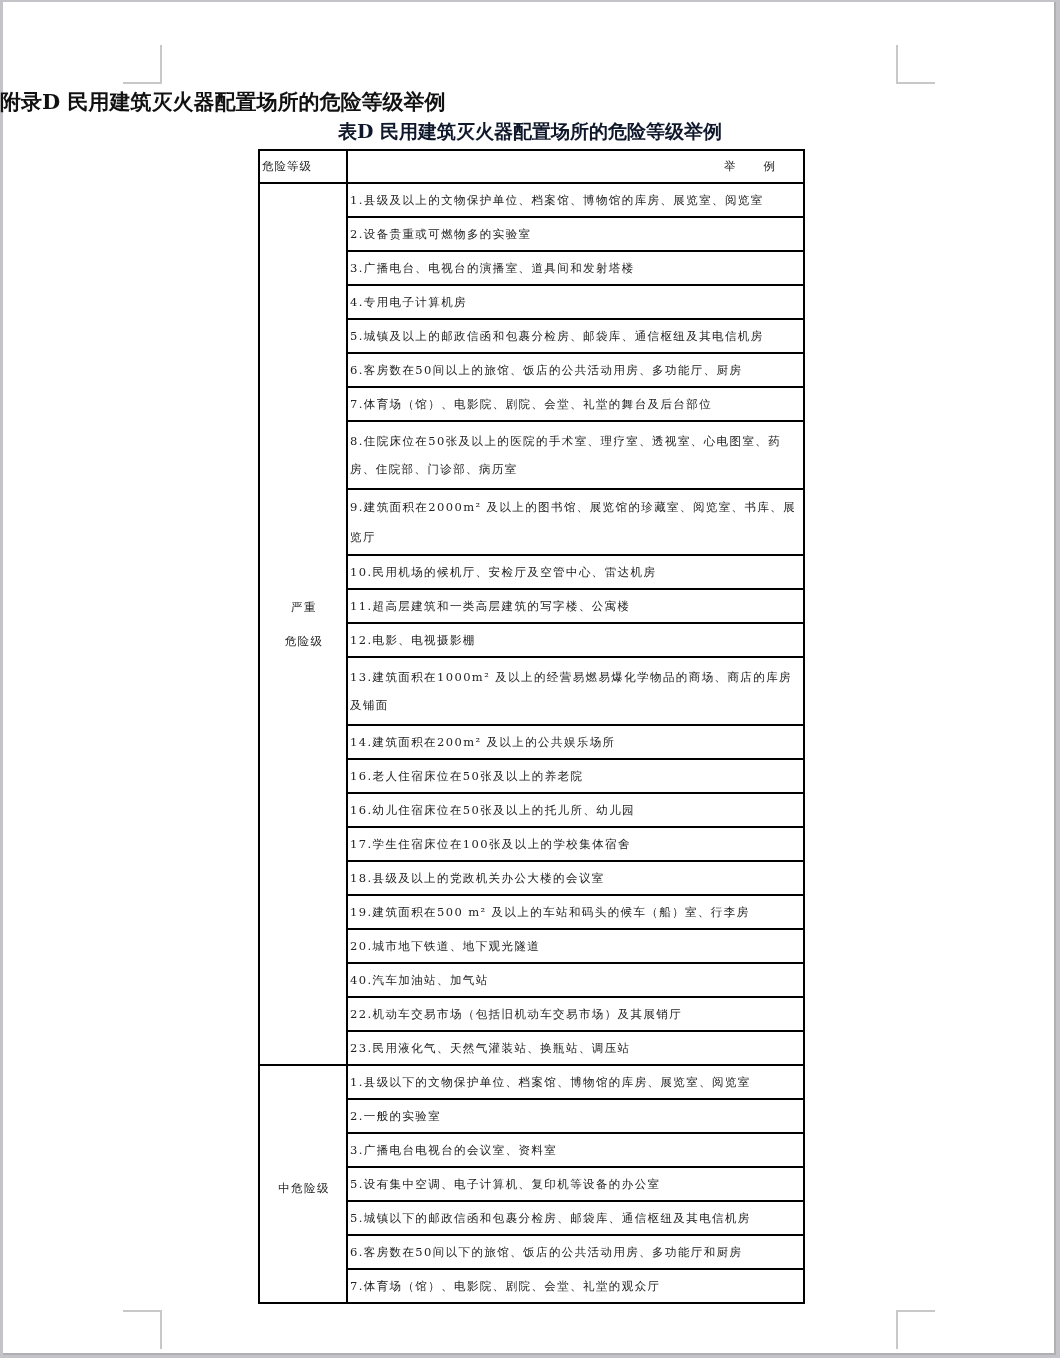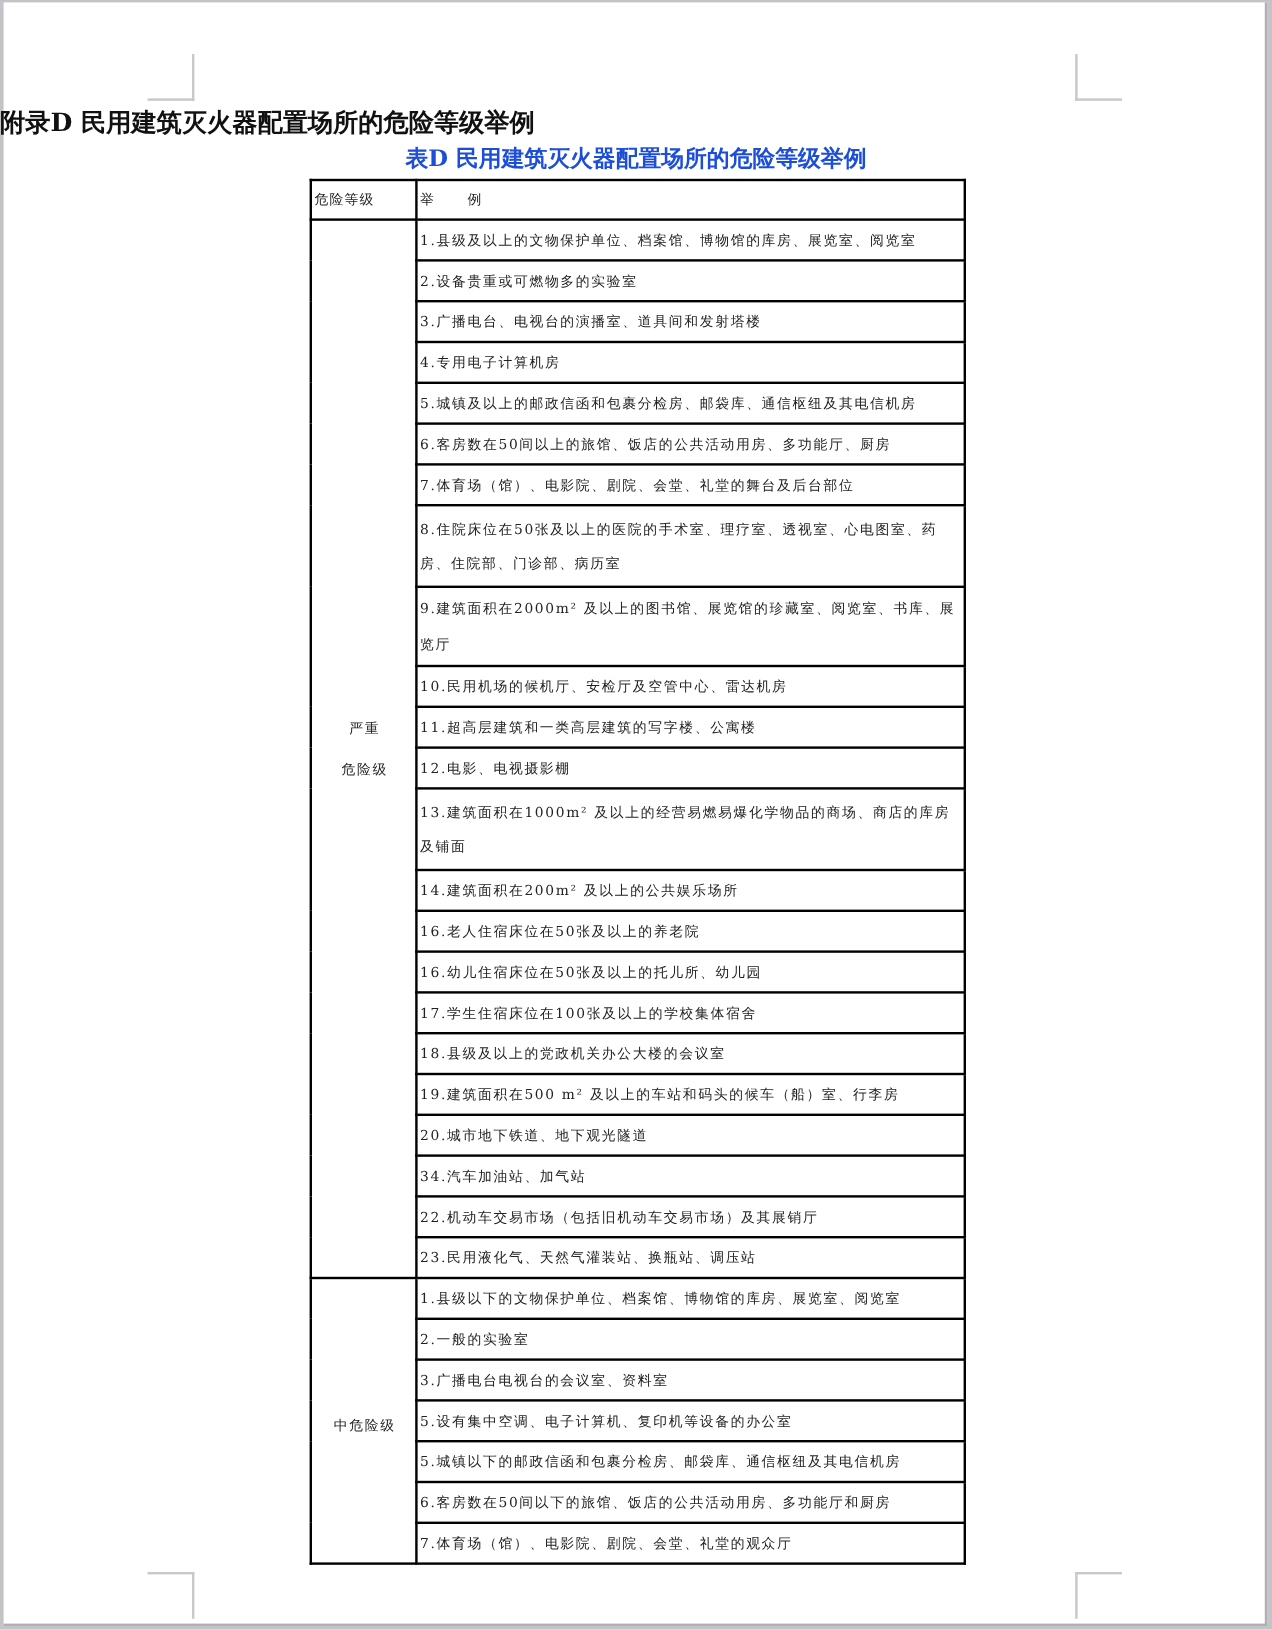--- a/index.html
+++ b/index.html
@@ -4,27 +4,27 @@
 <style>
   html, body { margin:0; padding:0; }
   body { width:1060px; height:1358px; background:#c4c4c8; position:relative; overflow:hidden;
          font-family:"DejaVu Serif","Liberation Serif",serif; }
   .page { position:absolute; left:3px; top:2px; width:1051px; height:1351px; background:#fff;
           border-right:2px solid #b0b0b4; border-bottom:2px solid #b0b0b4; }
   .mark { position:absolute; border-color:#c8c8c8; border-style:solid; border-width:0; }
   .title1 { position:absolute; left:0; width:1060px; top:88px; text-align:left;
             font-size:21px; font-weight:bold; color:#111; letter-spacing:0px; }
   .title2 { position:absolute; left:0; width:1060px; top:119px; text-align:center;
-            font-size:19px; font-weight:bold; color:#1d4ed8; }
+            font-size:19px; font-weight:bold; color:#0f172a; }
   table.haz { position:absolute; left:258px; top:149px; width:547px; border-collapse:collapse; table-layout:fixed; }
   table.haz td { border:2px solid #000; padding:0 0 0 2px; font-size:11.5px; color:#222;
                  letter-spacing:1.4px; vertical-align:middle; }
   td.lvl { text-align:center; vertical-align:top; padding:0; letter-spacing:2px; }
   .hdr td { height:31px; }
-  .hdr .h2 { text-align:left; letter-spacing:28px; }
+  .hdr .h2 { text-align:right; letter-spacing:28px; }
   .ml { line-height:28px; }
 </style>
 </head>
 <body>
 
 <div class="page">
   <div class="mark" style="left:120px;top:43px;width:37px;height:37px;border-right-width:2px;border-bottom-width:2px;"></div>
   <div class="mark" style="left:893px;top:43px;width:37px;height:37px;border-left-width:2px;border-bottom-width:2px;"></div>
   <div class="mark" style="left:120px;top:1308px;width:37px;height:37px;border-right-width:2px;border-top-width:2px;"></div>
   <div class="mark" style="left:893px;top:1308px;width:37px;height:37px;border-left-width:2px;border-top-width:2px;"></div>
@@ -103,21 +103,21 @@
   <tr style="height:34px">
         <td>18.县级及以上的党政机关办公大楼的会议室</td>
       </tr>
   <tr style="height:34px">
         <td>19.建筑面积在500 m² 及以上的车站和码头的候车（船）室、行李房</td>
       </tr>
   <tr style="height:34px">
         <td>20.城市地下铁道、地下观光隧道</td>
       </tr>
   <tr style="height:34px">
-        <td>34.汽车加油站、加气站</td>
+        <td>40.汽车加油站、加气站</td>
       </tr>
   <tr style="height:34px">
         <td>22.机动车交易市场（包括旧机动车交易市场）及其展销厅</td>
       </tr>
   <tr style="height:34px">
         <td>23.民用液化气、天然气灌装站、换瓶站、调压站</td>
       </tr>
 
   <tr style="height:34px">
         <td class="lvl" rowspan="7">

